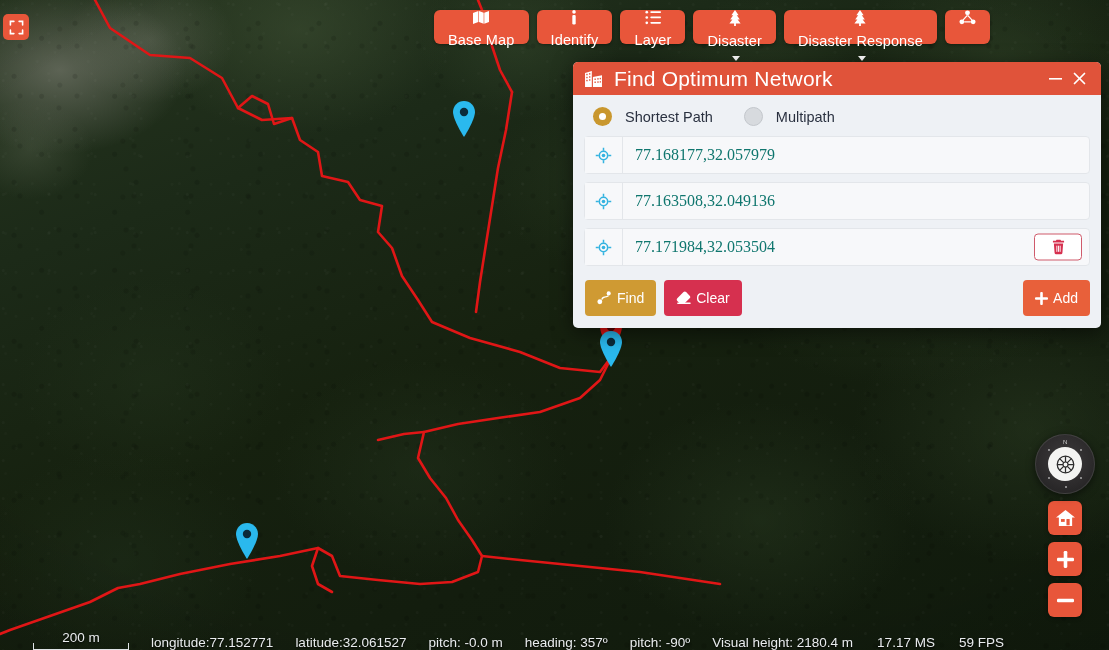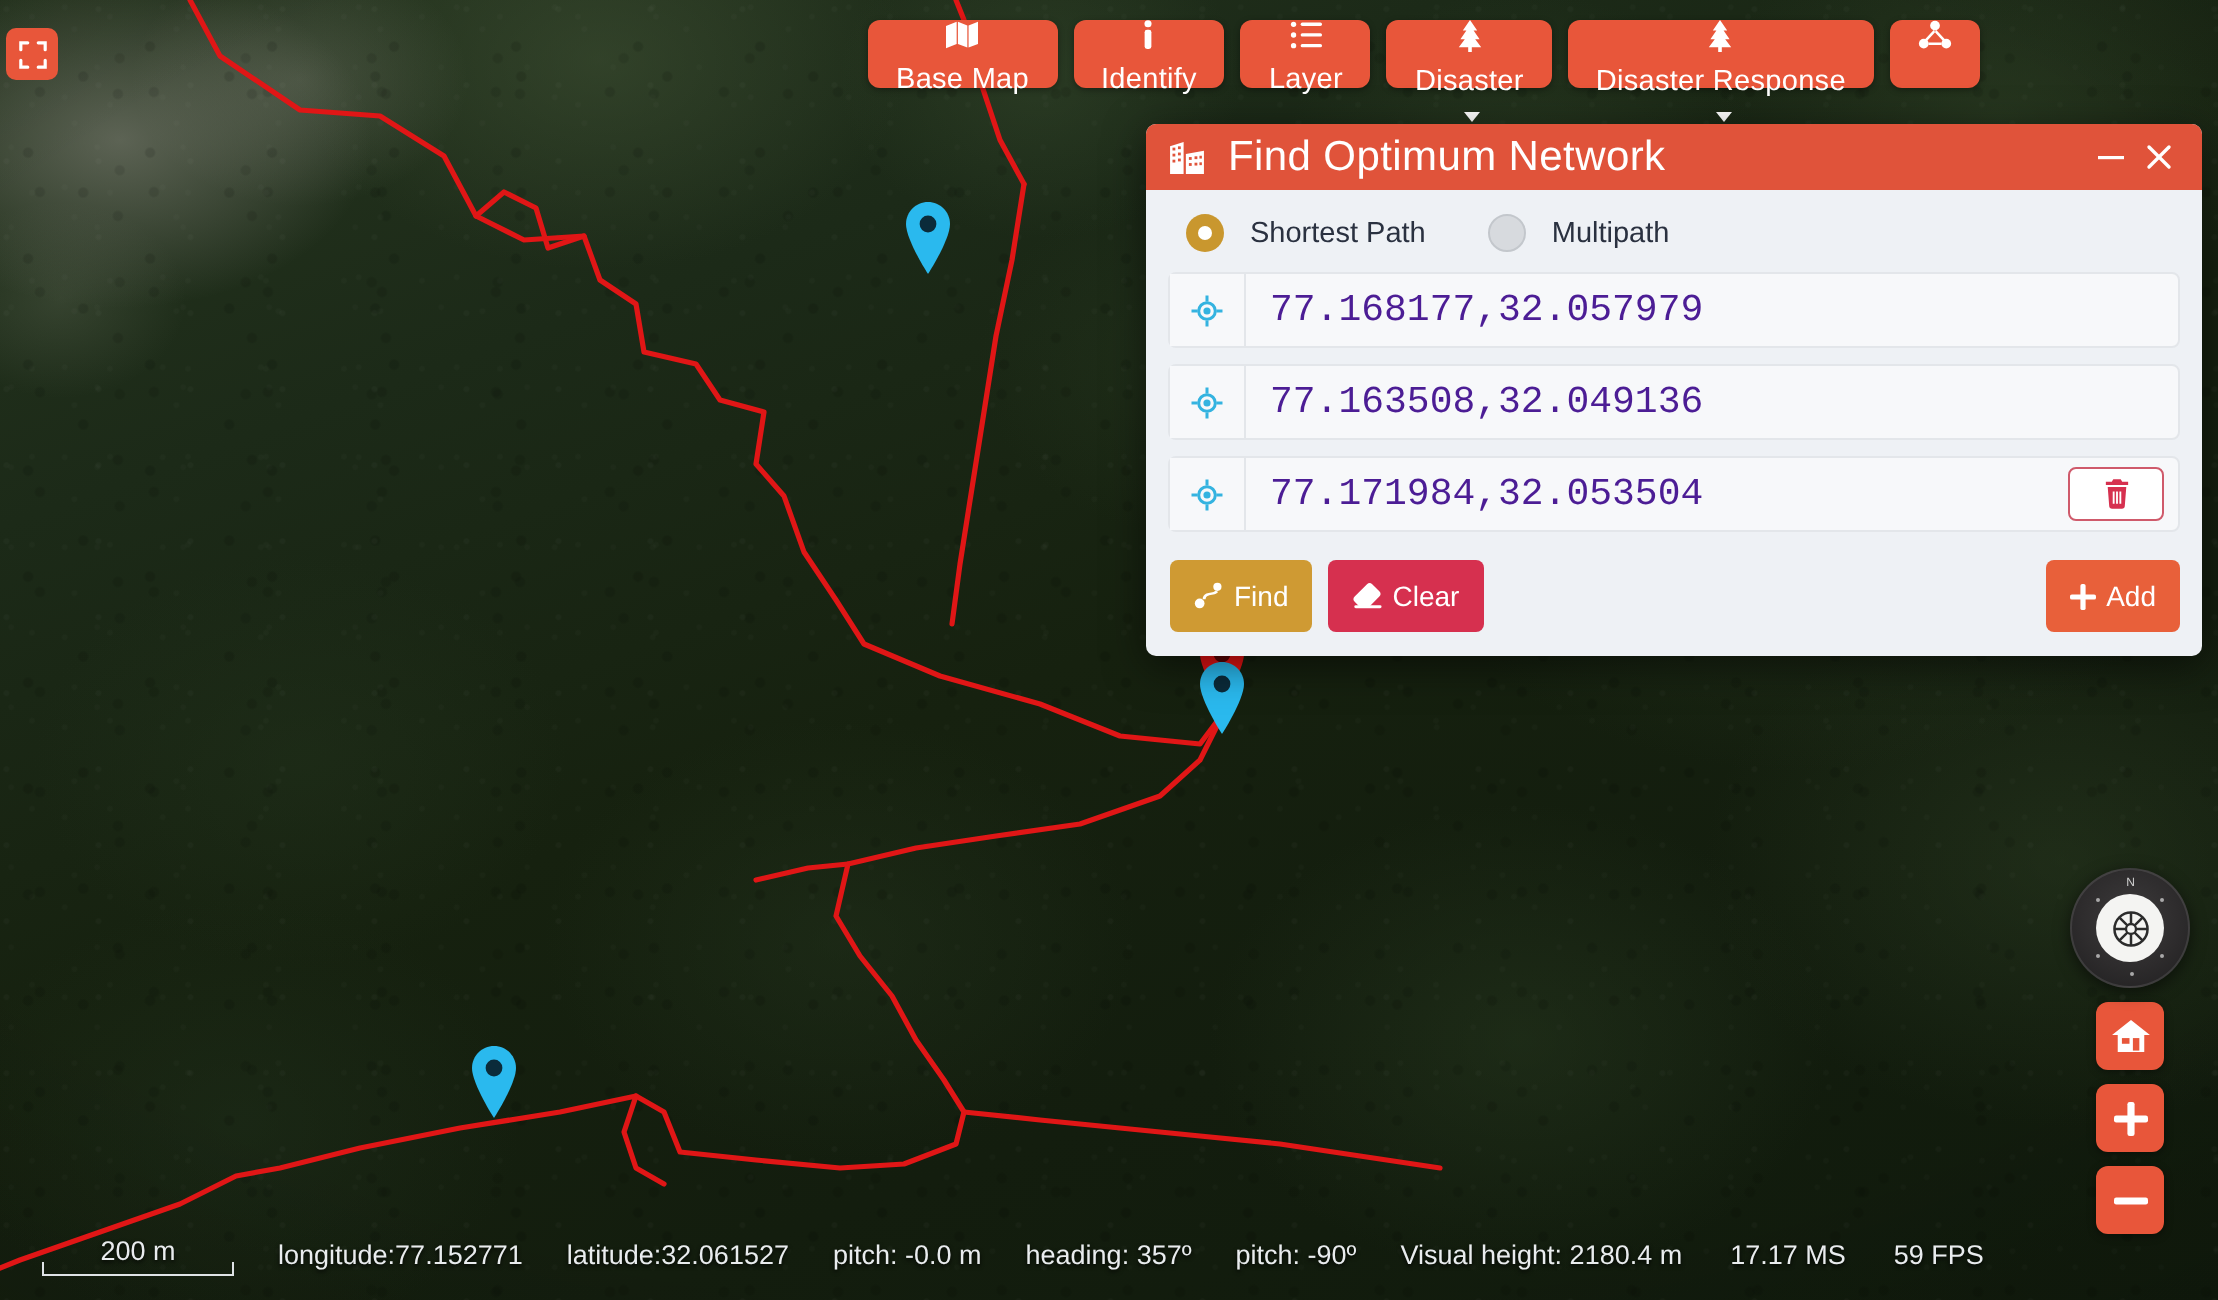--- a/index.html
+++ b/index.html
@@ -133,22 +133,22 @@
   }
   .coord-addon {
     width: 38px; height: 100%; flex: none;
     display: flex; align-items: center; justify-content: center;
     border-right: 1px solid #e3e6ea;
     background: #f7f8fa;
   }
   .coord-input {
     flex: 1; height: 100%; border: none; outline: none;
     background: transparent; padding: 0 12px;
-    font-family: Liberation Mono, monospace;
-    font-size: 19px; color: #4c1d95;
+    font-family: Liberation Serif, serif;
+    font-size: 16px; color: #0f766e;
   }
   .del-btn {
     position: absolute; right: 7px; top: 50%; transform: translateY(-50%);
     width: 48px; height: 27px;
     background: #fff; border: 1.5px solid #cf5a6b; border-radius: 4px;
     cursor: pointer; display: flex; align-items: center; justify-content: center;
   }
 
   .dlg-actions { display: flex; align-items: center; padding: 6px 0 1px 1px; }
   .abtn {
@@ -190,22 +190,22 @@
   .ctl-btn {
     width: 34px; height: 34px; border-radius: 6px;
     background: #e8563a; border: none; cursor: pointer;
     display: flex; align-items: center; justify-content: center;
     box-shadow: 0 1px 4px rgba(0,0,0,.4);
   }
 
   
   .statusbar {
     position: absolute; left: 0; right: 0; bottom: 0;
-    height: 30px; display: flex; align-items: flex-start;
-    padding-left: 21px; gap: 0;
+    height: 30px; display: flex; align-items: flex-end;
+    padding-left: 33px; gap: 0;
     color: #e9ecee; font-size: 13.5px;
     text-shadow: 0 1px 2px rgba(0,0,0,.9);
   }
   .scalebar { width: 96px; height: 18px; position: relative; flex: none; }
   .scalebar .bar {
     position: absolute; left: 0; right: 0; bottom: 0; height: 7px;
     border-left: 1.5px solid #dfe3e6; border-right: 1.5px solid #dfe3e6;
     border-bottom: 1.5px solid #dfe3e6;
   }
   .scalebar .lbl {

